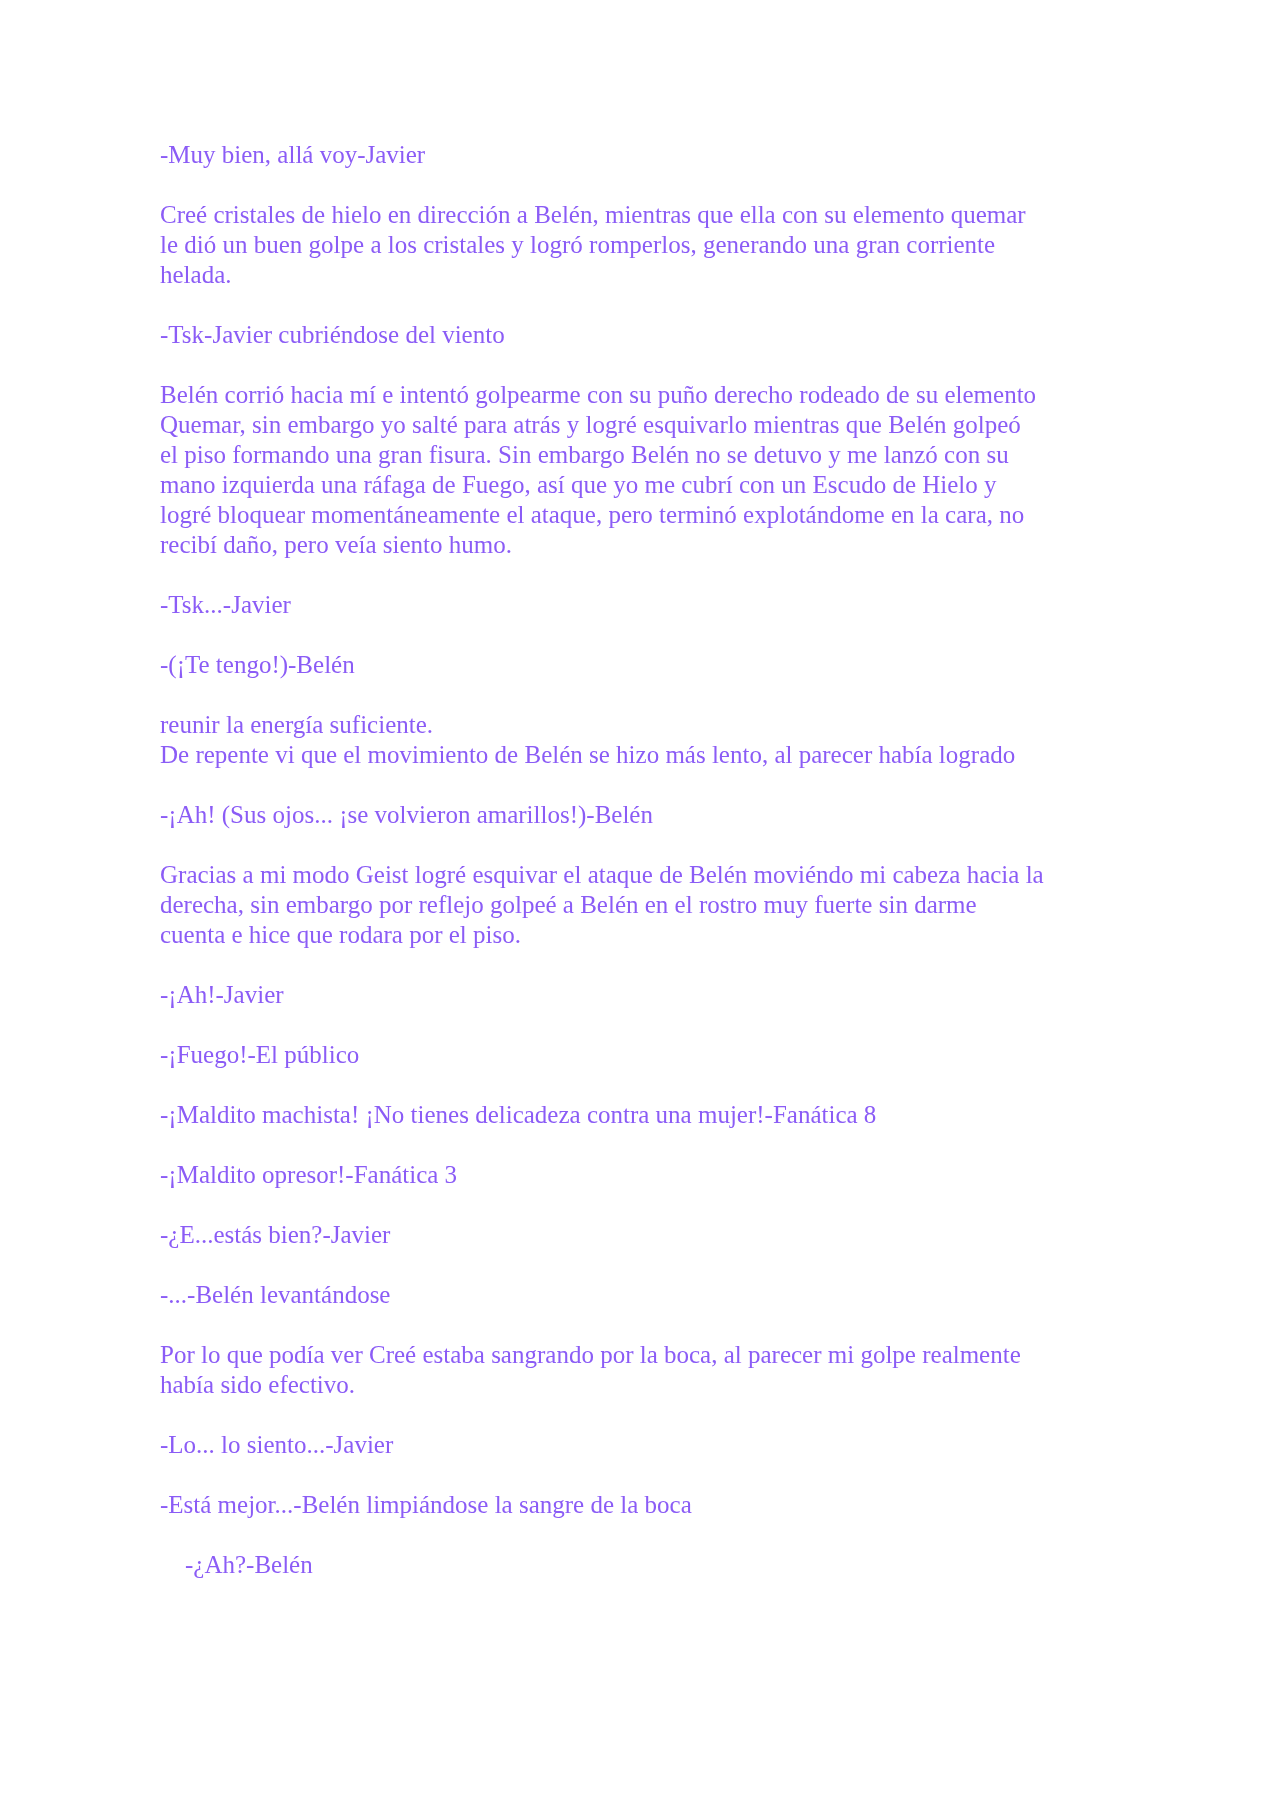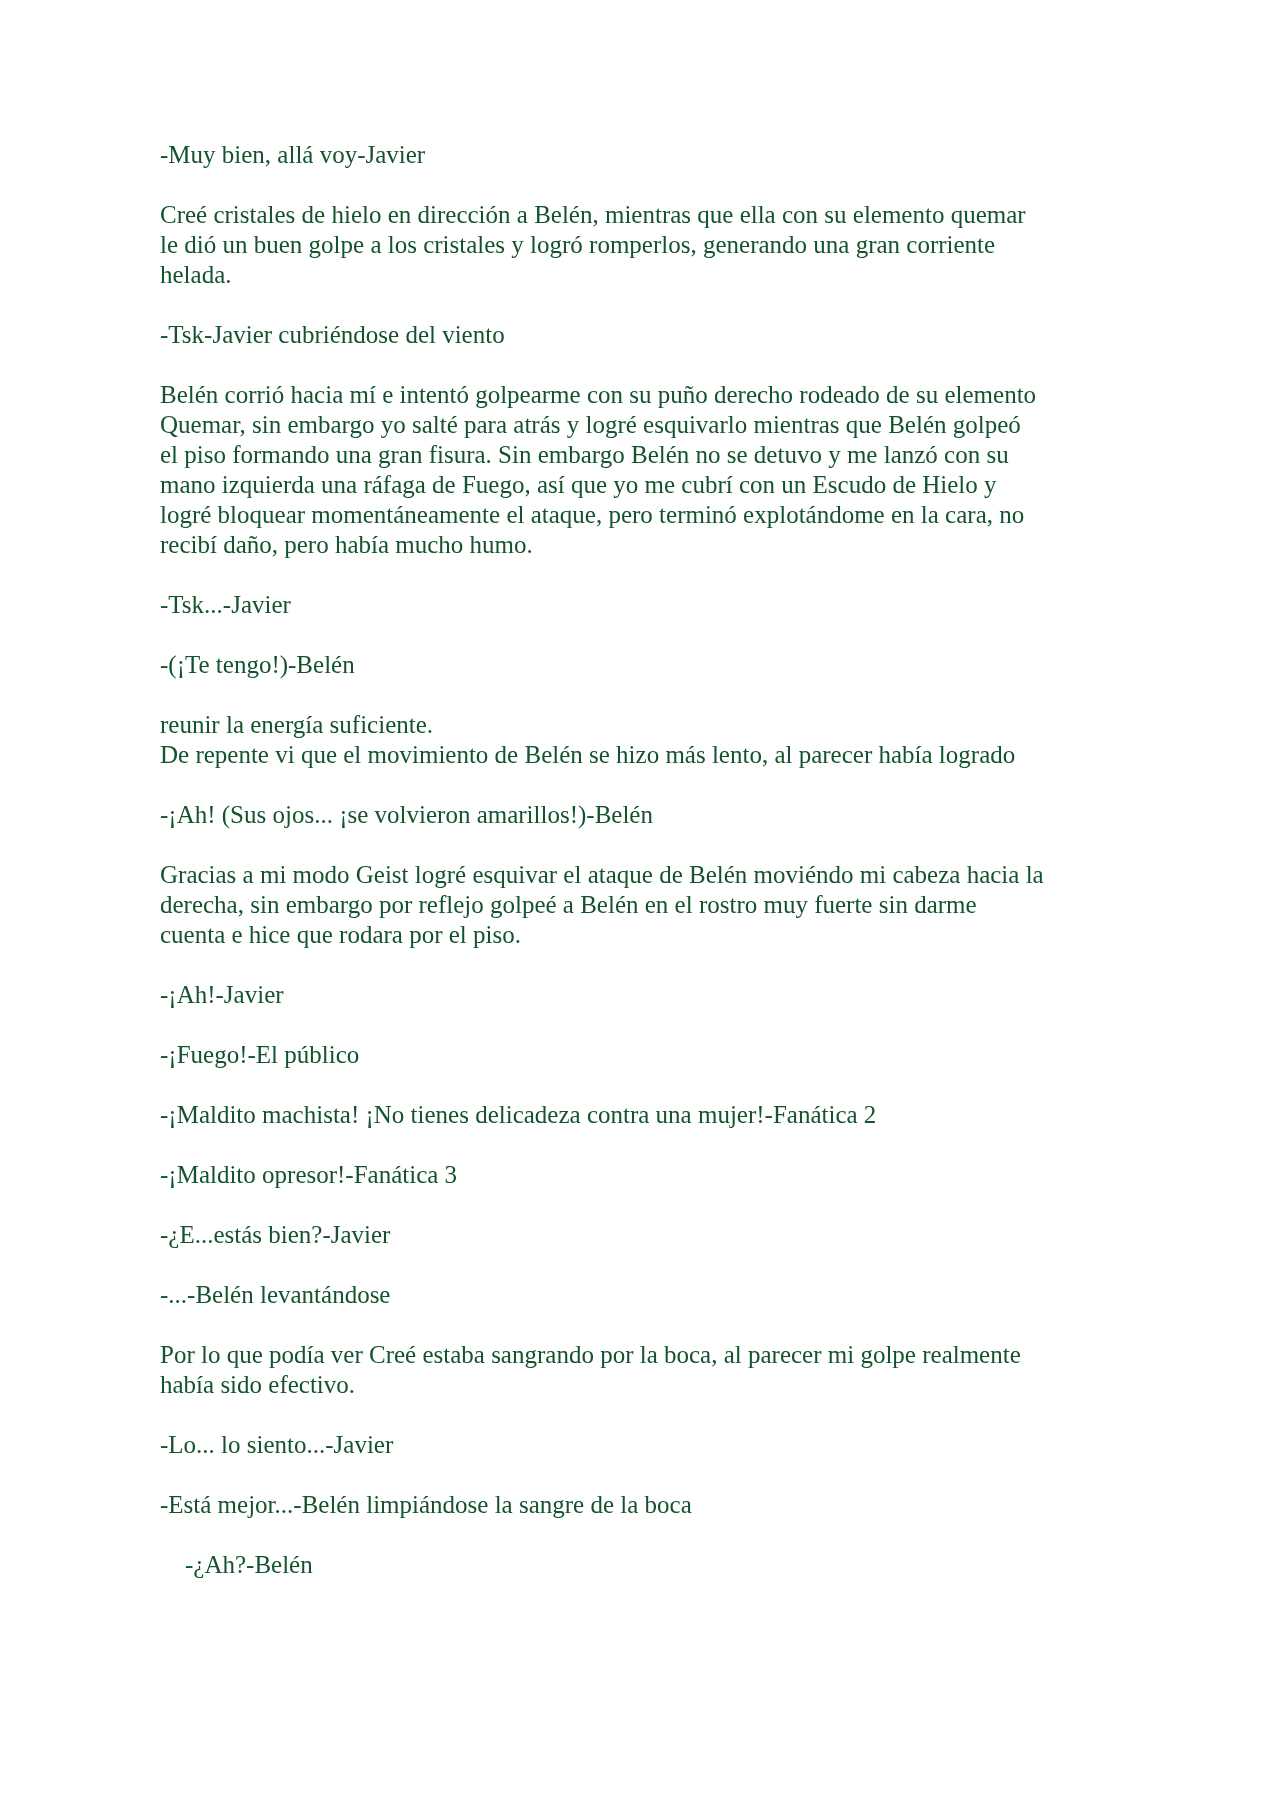--- a/index.html
+++ b/index.html
@@ -7,21 +7,21 @@
     padding: 0;
     background: #ffffff;
   }
   .page {
     position: relative;
     width: 1280px;
     height: 1810px;
     background: #ffffff;
     overflow: hidden;
     font-family: "Liberation Serif", "DejaVu Serif", serif;
-    color: #14532d;
+    color: #8b5cf6;
   }
   .content {
     position: absolute;
     left: 160px;
     top: 140px;
     width: 975px;
   }
   .paragraph {
     margin: 0 0 30px 0;
   }
@@ -51,21 +51,21 @@
       </div>
       <div class="paragraph">
         <div class="line">-Tsk-Javier cubriéndose del viento</div>
       </div>
       <div class="paragraph">
         <div class="line">Belén corrió hacia mí e intentó golpearme con su puño derecho rodeado de su elemento</div>
         <div class="line">Quemar, sin embargo yo salté para atrás y logré esquivarlo mientras que Belén golpeó</div>
         <div class="line">el piso formando una gran fisura. Sin embargo Belén no se detuvo y me lanzó con su</div>
         <div class="line">mano izquierda una ráfaga de Fuego, así que yo me cubrí con un Escudo de Hielo y</div>
         <div class="line">logré bloquear momentáneamente el ataque, pero terminó explotándome en la cara, no</div>
-        <div class="line">recibí daño, pero había mucho humo.</div>
+        <div class="line">recibí daño, pero veía siento humo.</div>
       </div>
       <div class="paragraph">
         <div class="line">-Tsk...-Javier</div>
       </div>
       <div class="paragraph">
         <div class="line">-(¡Te tengo!)-Belén</div>
       </div>
       <div class="paragraph">
         <div class="line">reunir la energía suficiente.</div>
         <div class="line">De repente vi que el movimiento de Belén se hizo más lento, al parecer había logrado</div>
@@ -78,21 +78,21 @@
         <div class="line">derecha, sin embargo por reflejo golpeé a Belén en el rostro muy fuerte sin darme</div>
         <div class="line">cuenta e hice que rodara por el piso.</div>
       </div>
       <div class="paragraph">
         <div class="line">-¡Ah!-Javier</div>
       </div>
       <div class="paragraph">
         <div class="line">-¡Fuego!-El público</div>
       </div>
       <div class="paragraph">
-        <div class="line">-¡Maldito machista! ¡No tienes delicadeza contra una mujer!-Fanática 2</div>
+        <div class="line">-¡Maldito machista! ¡No tienes delicadeza contra una mujer!-Fanática 8</div>
       </div>
       <div class="paragraph">
         <div class="line">-¡Maldito opresor!-Fanática 3</div>
       </div>
       <div class="paragraph">
         <div class="line">-¿E...estás bien?-Javier</div>
       </div>
       <div class="paragraph">
         <div class="line">-...-Belén levantándose</div>
       </div>

